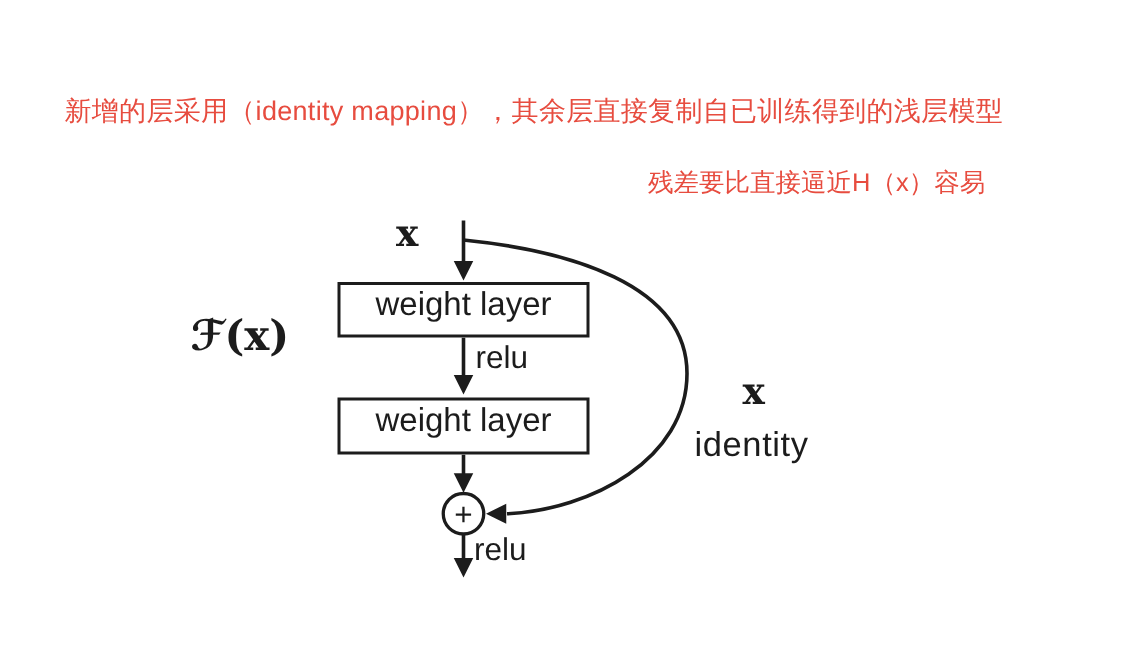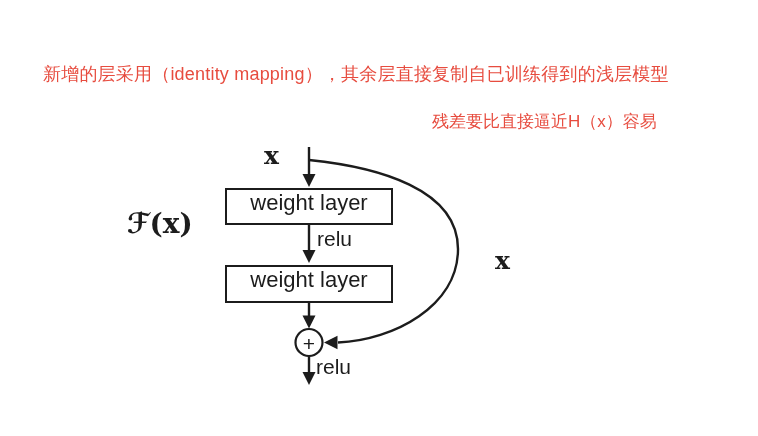--- a/index.html
+++ b/index.html
@@ -79,16 +79,17 @@
     <span>weight layer</span>
   </div>
   <div class="wbox box2">
     <span>weight layer</span>
   </div>
 
   <div class="lbl math x-top">x</div>
   <div class="lbl relu1">relu</div>
   <div class="lbl math fx">ℱ(x)</div>
   <div class="lbl math x-right">x</div>
+  <div class="lbl identity">identity</div>
   <div class="lbl relu2">relu</div>
 
 
 </div>
 
 </body></html>

